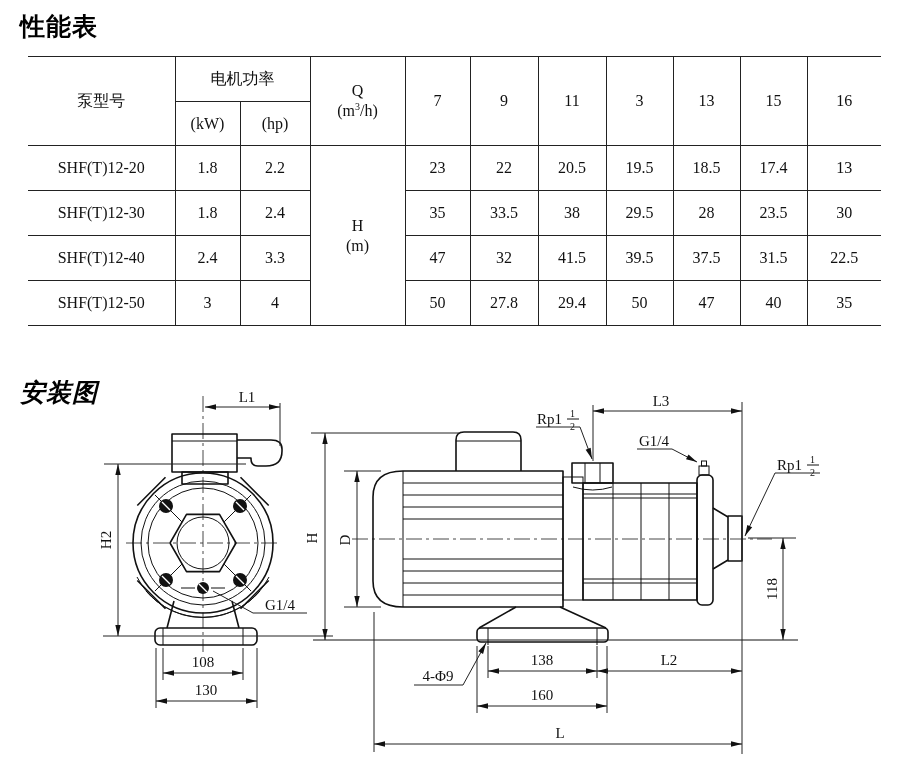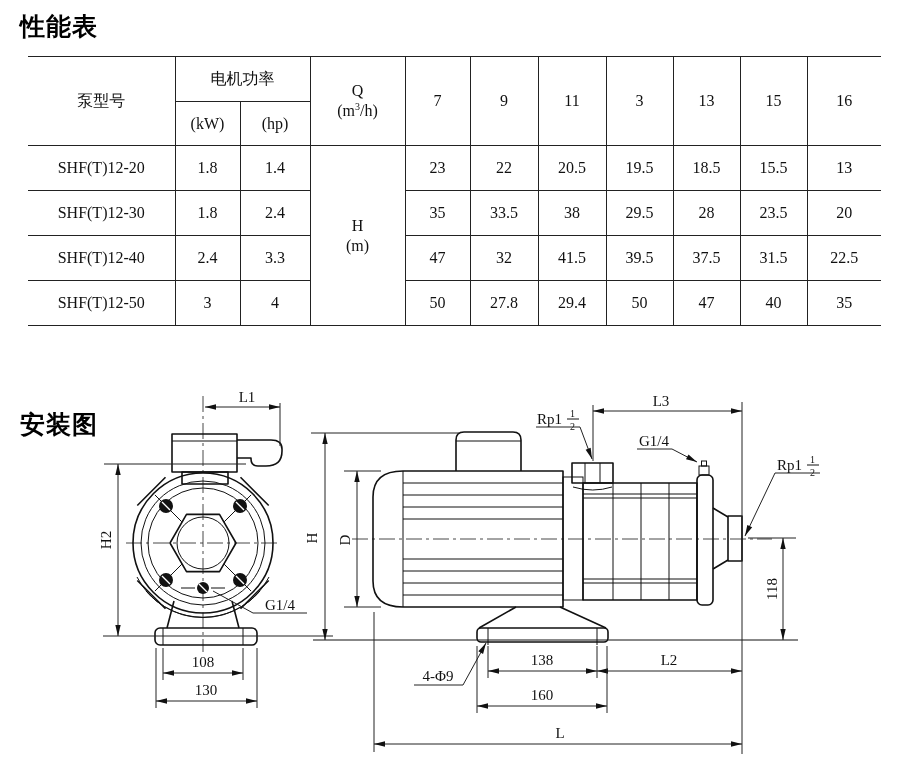--- a/index.html
+++ b/index.html
@@ -1,21 +1,21 @@
 <!DOCTYPE html>
 <html><head>
 <meta charset="utf-8">
 <style>
   html,body{margin:0;padding:0;background:#fff;}
   body{width:900px;height:767px;position:relative;overflow:hidden;
        font-family:"Liberation Serif",serif;color:#111;}
   .sec-title{position:absolute;left:20px;font-family:"Liberation Sans",sans-serif;
        font-weight:bold;font-size:25px;letter-spacing:1px;color:#000;}
   #title-perf{top:10px;}
-  #title-install{top:408px;}
+  #title-install{top:376px;font-style:italic;}
   table.perf{position:absolute;left:28px;top:56px;border-collapse:collapse;
        table-layout:fixed;font-size:16px;text-align:center;color:#111;}
   table.perf td{border:1.4px solid #222;padding:0;vertical-align:middle;}
   table.perf td.noL{border-left:none;}
   table.perf td.noR{border-right:none;}
   table.perf tr{height:45px;}
   table.perf tr.h2r{height:44px;}
   sup.s3{font-size:10px;vertical-align:super;line-height:0;}
   .qcell div{line-height:1.25;}
   svg text{font-family:"Liberation Serif",serif;font-size:15px;fill:#111;}
@@ -60,44 +60,44 @@
     <td rowspan="2">15</td>
     <td rowspan="2" class="noR">16</td>
   </tr>
   <tr class="h2r">
     <td>(kW)</td>
     <td>(hp)</td>
   </tr>
   <tr>
     <td class="noL">SHF(T)12-20</td>
     <td>1.8</td>
-    <td>1.4</td>
+    <td>2.2</td>
     <td rowspan="4" class="qcell">
       <div>H</div>
       <div>(m)</div>
     </td>
     <td>23</td>
     <td>22</td>
     <td>20.5</td>
     <td>19.5</td>
     <td>18.5</td>
-    <td>15.5</td>
+    <td>17.4</td>
     <td class="noR">13</td>
   </tr>
   <tr>
     <td class="noL">SHF(T)12-30</td>
     <td>1.8</td>
     <td>2.4</td>
     <td>35</td>
     <td>33.5</td>
     <td>38</td>
     <td>29.5</td>
     <td>28</td>
     <td>23.5</td>
-    <td class="noR">20</td>
+    <td class="noR">30</td>
   </tr>
   <tr>
     <td class="noL">SHF(T)12-40</td>
     <td>2.4</td>
     <td>3.3</td>
     <td>47</td>
     <td>32</td>
     <td>41.5</td>
     <td>39.5</td>
     <td>37.5</td>

